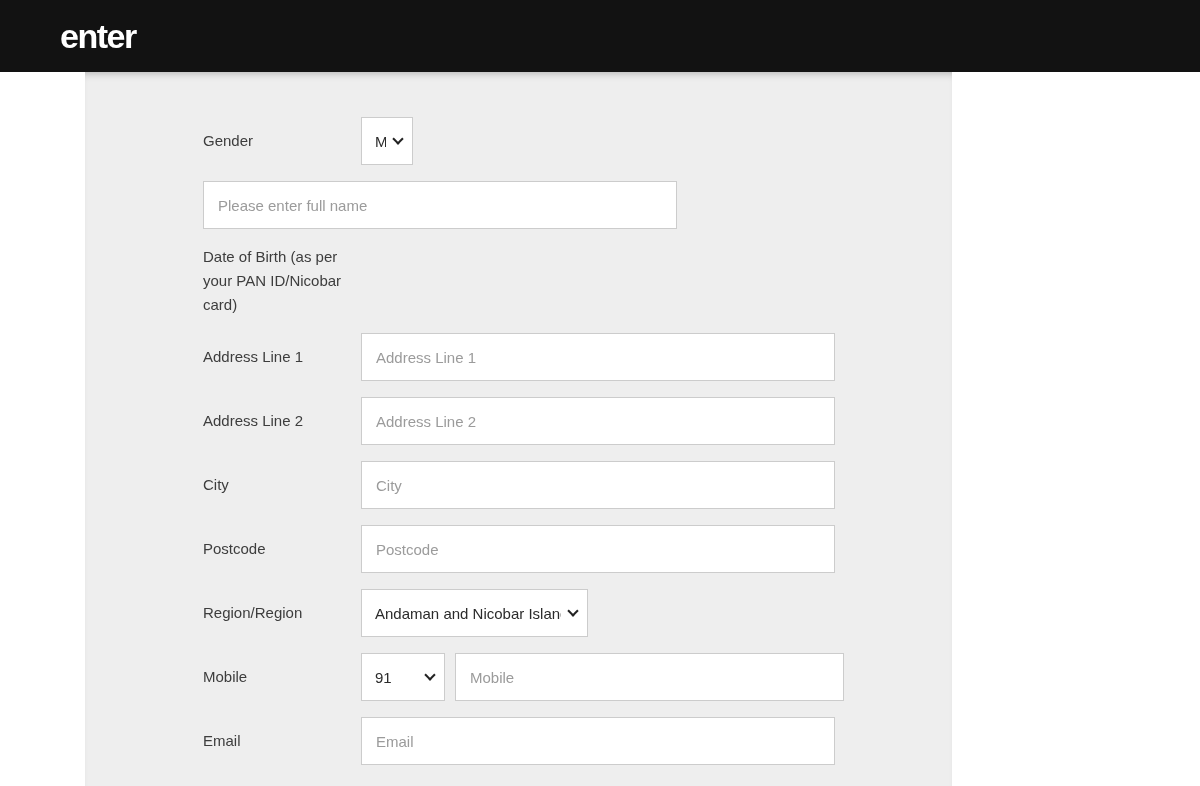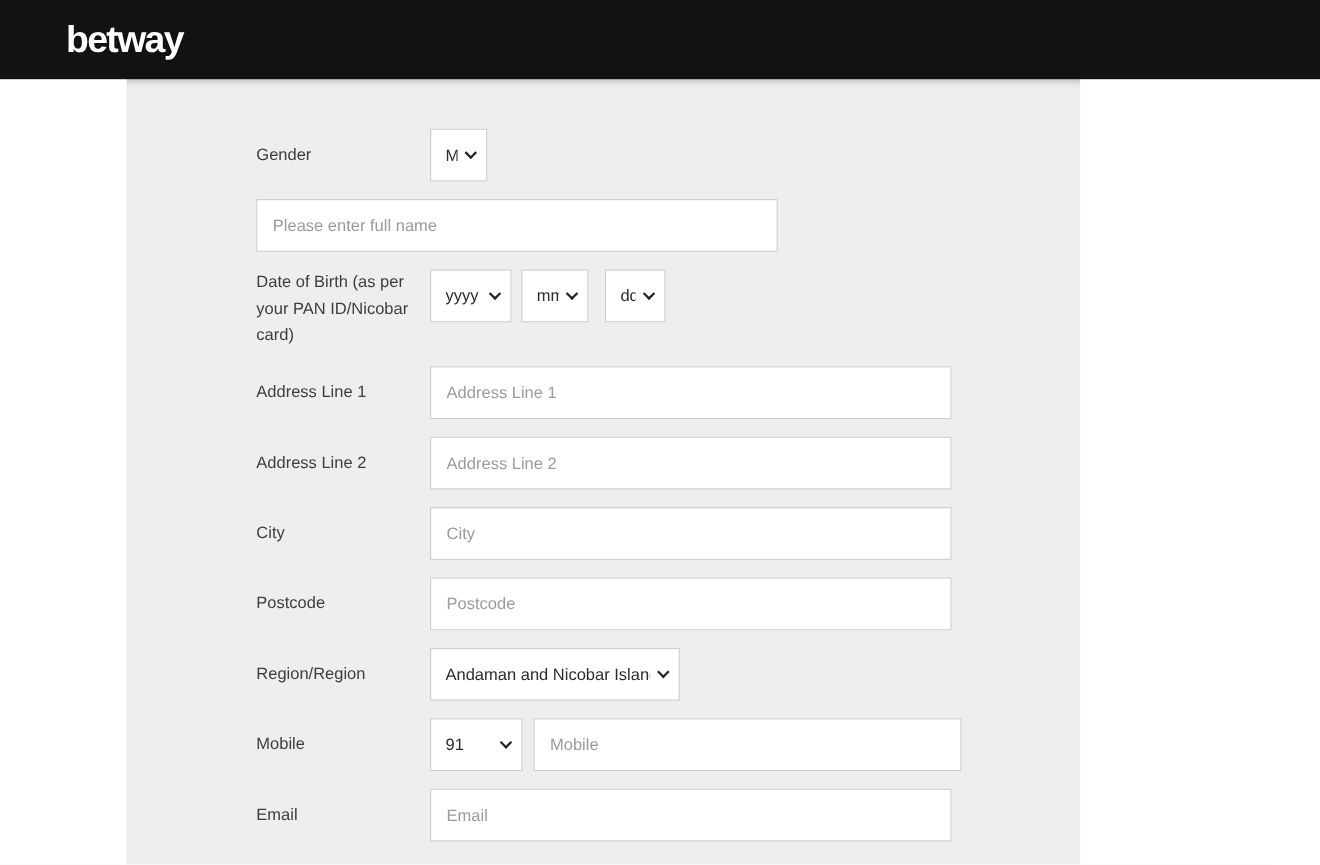--- a/index.html
+++ b/index.html
@@ -18,21 +18,21 @@
     position: relative; z-index: 2;
   }
   .logo {
     color: #ffffff;
     font-size: 34px;
     font-weight: bold;
     letter-spacing: -1.5px;
   }
   
   .panel {
-    margin-left: 115px;
+    margin-left: 85px;
     width: 867px;
     height: 714px;
     background: #eeeeee;
     padding: 45px 0 20px 118px;
     box-shadow: inset 0 7px 8px -6px rgba(0,0,0,0.28);
     overflow: hidden;
   }
   .row {
     display: flex;
     align-items: flex-start;
@@ -95,21 +95,21 @@
   .w-mm     { width: 61px; margin-right: 15px; }
   .w-dd     { width: 55px; }
   .w-state  { width: 227px; }
   .w-code   { width: 84px; margin-right: 10px; }
   .w-mobile { width: 389px; }
 </style>
 </head>
 <body>
 
 <div class="header">
-  <span class="logo">betway</span>
+  <span class="logo">enter</span>
 </div>
 
 <div class="panel">
 
   <div class="row">
     <div class="row-label">Gender</div>
     <div class="row-controls">
       <span class="select-wrap w-gender">
         <select>
           <option>M</option>
@@ -120,40 +120,20 @@
   </div>
 
   <div class="row">
     <div class="row-controls">
       <input type="text" class="w-full" placeholder="Please enter full name" style="">
     </div>
   </div>
 
   <div class="row">
     <div class="row-label">Date of Birth (as per your PAN ID/Nicobar card)</div>
-    <div class="row-controls">
-      <span class="select-wrap w-yyyy">
-        <select>
-          <option>yyyy</option>
-        </select>
-        <span class="chevron"></span>
-      </span>
-      <span class="select-wrap w-mm">
-        <select>
-          <option>mm</option>
-        </select>
-        <span class="chevron"></span>
-      </span>
-      <span class="select-wrap w-dd">
-        <select>
-          <option>dd</option>
-        </select>
-        <span class="chevron"></span>
-      </span>
-    </div>
   </div>
 
   <div class="row">
     <div class="row-label">Address Line 1</div>
     <div class="row-controls">
       <input type="text" class="w-full" placeholder="Address Line 1" style="">
     </div>
   </div>
 
   <div class="row">

